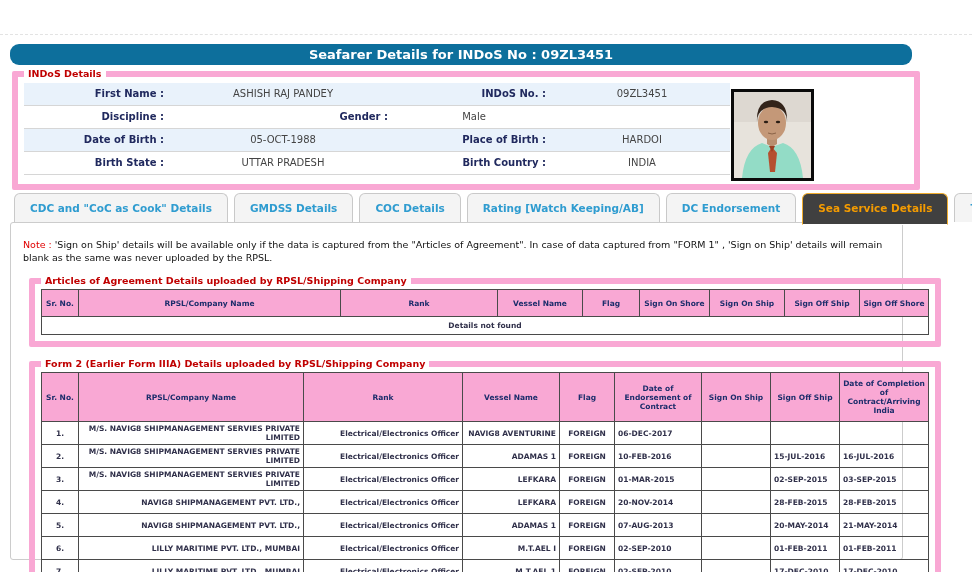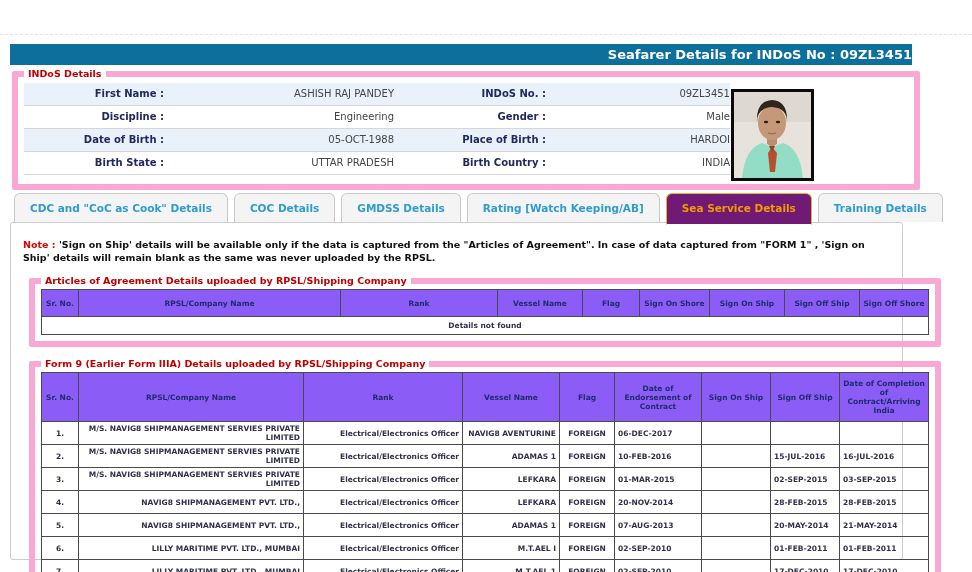--- a/index.html
+++ b/index.html
@@ -2,54 +2,54 @@
 <html><head>
 <meta charset="utf-8">
 <style>
   html,body{margin:0;padding:0;background:#fff;}
   .page{position:relative;width:972px;height:572px;overflow:hidden;background:#fff;
         font-family:"DejaVu Sans","Liberation Sans",sans-serif;}
   .top-divider{position:absolute;top:34px;left:0;width:972px;border-top:1px dashed #e3e3e3;}
 
   
   .banner{position:absolute;top:44px;left:10px;width:902px;height:21px;background:#0d6f9c;
-          color:#fff;font-weight:bold;font-size:13px;line-height:21px;text-align:right;}
+          color:#fff;font-weight:bold;font-size:13px;line-height:21px;text-align:center;border-radius:9px;}
 
   
   fieldset{border:6px solid #f9a8d4;border-radius:2px;}
   legend{color:#c00000;font-weight:bold;font-size:9.5px;padding:0 4px;}
   .indos-fs{position:absolute;top:68px;left:10px;width:884px;height:100px;padding:4px 6px 6px 6px;}
   .indos-rows{position:relative;width:706px;}
   .info-row{display:grid;grid-template-columns:146px 224px 158px 1fr;height:22px;line-height:22px;
             border-bottom:1px solid #d6d6d6;font-size:10px;}
   .info-row.alt{background:#e9f2fb;}
   .info-row .lbl{font-weight:bold;color:#20295e;text-align:right;padding-right:6px;white-space:nowrap;padding-left:36px;}
-  .info-row .val{color:#444;text-align:right;padding-left:2px;white-space:nowrap;}
+  .info-row .val{color:#444;text-align:center;padding-left:2px;white-space:nowrap;}
   .photo{position:absolute;top:10px;left:713px;width:77px;height:86px;border:3px solid #0a0a0a;background:#e7e3dc;}
   .photo svg{display:block;}
 
   
   .tab-bar{position:absolute;top:193px;left:10px;display:flex;gap:6px;padding-left:4px;z-index:3;}
   .tab{height:28px;line-height:28px;padding:0 15px;background:#f4f4f4;border:1px solid #c9c9c9;
        border-bottom:none;border-radius:6px 6px 0 0;color:#2f9cd0;font-weight:bold;font-size:10.5px;
        white-space:nowrap;cursor:pointer;}
-  .tab.active{background:#701a75;border:1px solid #f0ad2e;border-bottom:1px solid #fff;color:#f49b00;
+  .tab.active{background:#404040;border:1px solid #f0ad2e;border-bottom:1px solid #fff;color:#f49b00;
        position:relative;top:0px;height:30px;}
 
   
   .panel{position:absolute;top:222px;left:10px;width:891px;height:336px;border:1px solid #cccccc;
          border-radius:3px;background:#fff;z-index:1;}
-  .note{margin:15px 10px 0 12px;font-size:9.5px;font-weight:bold;line-height:13px;color:#111;}
+  .note{margin:15px 10px 0 12px;font-size:9.5px;font-weight:normal;line-height:13px;color:#111;}
   .note .note-prefix{color:#e00000;}
 
   .table-fs{margin:11px 18px 8px 18px;padding:3px 6px 6px 6px;}
   table.data{border-collapse:collapse;table-layout:fixed;width:824px;}
   table.data th,table.data td{border:1px solid #4a4a4a;padding:1px 3px;font-size:7.5px;font-weight:bold;
         overflow:hidden;}
-  table.data th{background:#8b5cf6;color:#1c2d6b;text-align:center;vertical-align:middle;line-height:9px;}
+  table.data th{background:#f9a8d4;color:#1c2d6b;text-align:center;vertical-align:middle;line-height:9px;}
   table.data td{color:#30304a;vertical-align:middle;line-height:9px;}
   .aoa th{height:24px;}
   .f1 th{height:46px;}
   .f1 td{height:20px;}
   .empty-cell{color:#e00000;font-size:9.5px;text-align:center;height:15px;line-height:13px;}
   
   .aoa .c0{width:30px}.aoa .c1{width:255px}.aoa .c2{width:150px}.aoa .c3{width:78px}.aoa .c4{width:50px}
   .aoa .c5{width:63px}.aoa .c6{width:68px}.aoa .c7{width:68px}.aoa .c8{width:62px}
   
   .f1 .c0{width:30px}.f1 .c1{width:218px}.f1 .c2{width:152px}.f1 .c3{width:90px}.f1 .c4{width:48px}
@@ -72,21 +72,20 @@
     <legend>INDoS Details</legend>
     <div class="indos-rows">
         <div class="info-row alt">
           <span class="lbl">First Name :</span>
           <span class="val">ASHISH RAJ PANDEY</span>
           <span class="lbl">INDoS No. :</span>
           <span class="val">09ZL3451</span>
         </div>
         <div class="info-row">
           <span class="lbl">Discipline :</span>
-          <span class="val">Engineering</span>
           <span class="lbl">Gender :</span>
           <span class="val">Male</span>
         </div>
         <div class="info-row alt">
           <span class="lbl">Date of Birth :</span>
           <span class="val">05-OCT-1988</span>
           <span class="lbl">Place of Birth :</span>
           <span class="val">HARDOI</span>
         </div>
         <div class="info-row">
@@ -108,23 +107,24 @@
         <path d="M23,30 Q22,9 38,8 Q54,9 53,30 Q53,16 38,15 Q23,16 23,30 Z" fill="#33241a"></path>
         <ellipse cx="32" cy="30" rx="2.2" ry="1.2" fill="#2a1d14"></ellipse>
         <ellipse cx="44" cy="30" rx="2.2" ry="1.2" fill="#2a1d14"></ellipse>
         <path d="M34,41 Q38,43 42,41" stroke="#8a6347" stroke-width="1" fill="none"></path>
       </svg>
     </div>
   </fieldset>
 
   <div class="tab-bar">
       <div class="tab">CDC and "CoC as Cook" Details</div>
+      <div class="tab">GMDSS Details</div>
       <div class="tab">COC Details</div>
-      <div class="tab">GMDSS Details</div>
       <div class="tab">Rating [Watch Keeping/AB]</div>
+      <div class="tab">DC Endorsement</div>
       <div class="tab active">Sea Service Details</div>
       <div class="tab">Training Details</div>
     </div>
 
   <div class="panel">
     <div class="note">
       <span class="note-prefix">Note :</span>
       <span>'Sign on Ship' details will be available only if the data is captured from the "Articles of Agreement". In case of data captured from "FORM 1" , 'Sign on Ship' details will remain blank as the same was never uploaded by the RPSL.</span>
     </div>
 
@@ -146,21 +146,21 @@
           </thead>
         <tbody>
           <tr>
             <td id="aoa-empty" class="empty-cell" colspan="9">Details not found</td>
           </tr>
         </tbody>
       </table>
     </fieldset>
 
     <fieldset class="table-fs">
-      <legend>Form 9 (Earlier Form IIIA) Details uploaded by RPSL/Shipping Company</legend>
+      <legend>Form 2 (Earlier Form IIIA) Details uploaded by RPSL/Shipping Company</legend>
       <table class="data f1">
         <thead>
             <tr id="f1-head">
               <th class="c0">Sr. No.</th>
               <th class="c1">RPSL/Company Name</th>
               <th class="c2">Rank</th>
               <th class="c3">Vessel Name</th>
               <th class="c4">Flag</th>
               <th class="c5">Date of Endorsement of Contract</th>
               <th class="c6">Sign On Ship</th>

